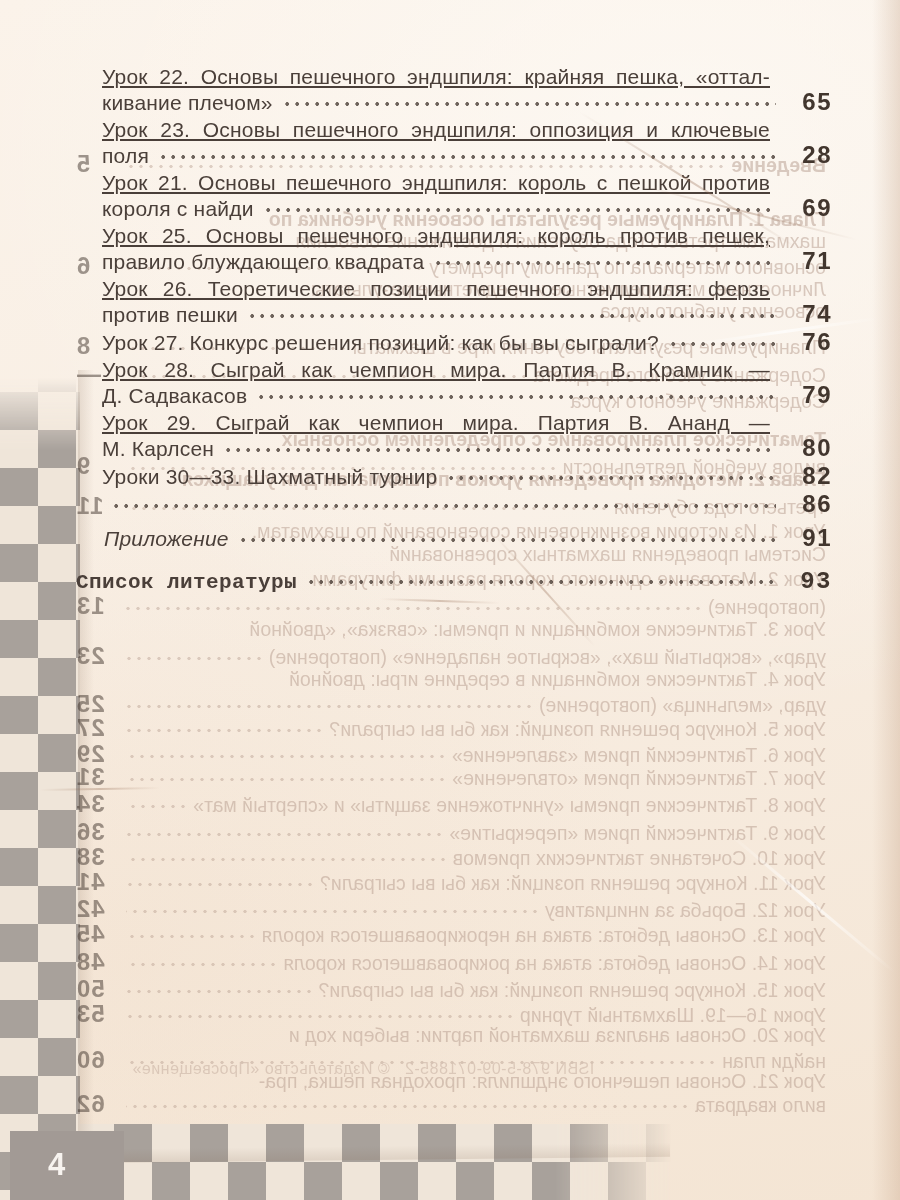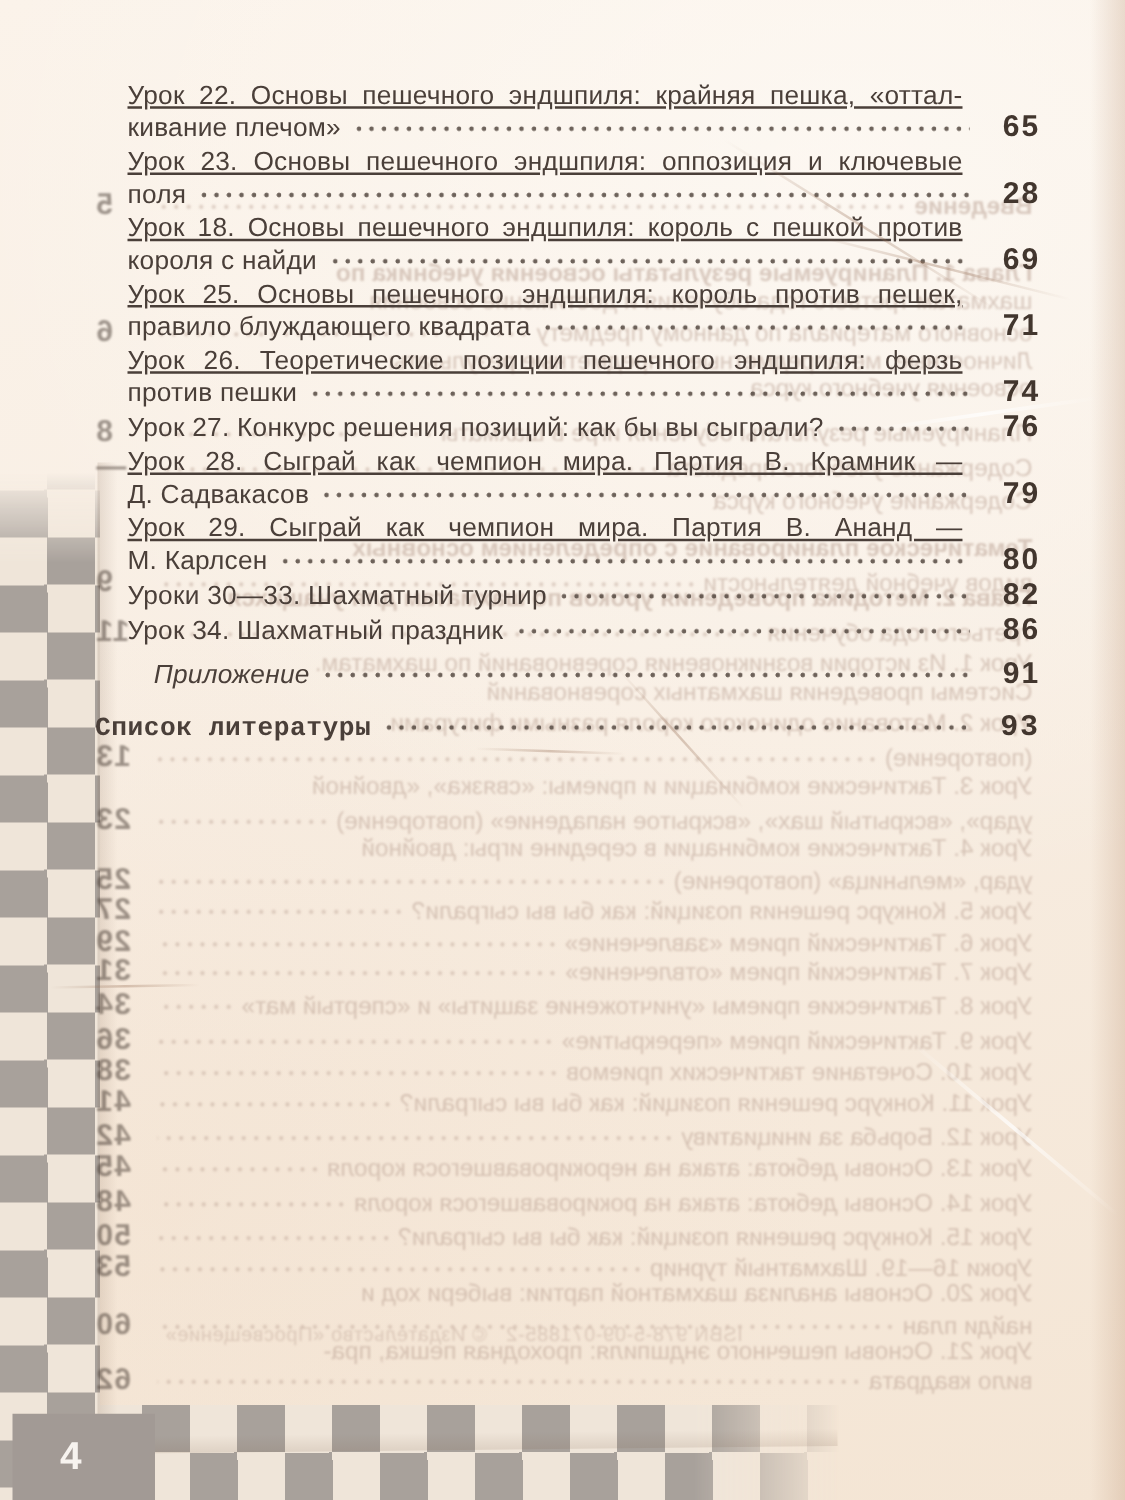--- a/index.html
+++ b/index.html
@@ -69,21 +69,21 @@
     color:var(--text);font-size:21px;line-height:25px;letter-spacing:.2px;}
   .entry{margin-bottom:2px;}
   .entry .jline{text-align:justify;text-align-last:justify;padding-left:26px;padding-right:62px;white-space:normal;text-decoration:underline;}
   .entry .lastline{display:flex;align-items:baseline;padding-left:26px;}
   .entry .lastline .txt{white-space:pre;}
   .leader{flex:1;height:6px;margin:0 10px 0 12px;transform:translateY(-3px);
     background-image:radial-gradient(circle at 2.2px 3px, rgba(74,62,54,.8) 1.6px, transparent 2.1px);
     background-size:10px 6px;background-repeat:repeat-x;background-position:left bottom;}
   .pg{font-weight:bold;min-width:46px;text-align:right;color:var(--num);letter-spacing:1.5px;font-size:24px;}
   .entry.appendix{margin-top:9px;}
-  .entry.appendix .lastline{padding-left:47px;}
+  .entry.appendix .lastline{padding-left:28px;}
   .entry.appendix .txt{font-style:italic;}
   .entry.biblio{margin-top:18px;font-family:Liberation Mono, monospace;}
   .entry.biblio .lastline{padding-left:0;}
   .entry.biblio .txt{font-weight:bold;letter-spacing:.4px;}
 
   
   .crease{position:absolute;background:linear-gradient(to right, rgba(150,110,85,0), rgba(150,110,85,.35), rgba(150,110,85,0));height:1.5px;z-index:3;}
   .crease.soft{background:linear-gradient(to right, rgba(255,255,255,0), rgba(255,255,255,.7), rgba(255,255,255,0));height:3px;}
 </style>
 </head>
@@ -272,21 +272,21 @@
       </div>
       <div class="entry lesson">
         <div class="jline">Урок 23. Основы пешечного эндшпиля: оппозиция и ключевые</div>
         <div class="lastline">
           <span class="txt">поля</span>
           <span class="leader"></span>
           <span class="pg">28</span>
         </div>
       </div>
       <div class="entry lesson">
-        <div class="jline">Урок 18. Основы пешечного эндшпиля: король с пешкой против</div>
+        <div class="jline">Урок 21. Основы пешечного эндшпиля: король с пешкой против</div>
         <div class="lastline">
           <span class="txt">короля с найди</span>
           <span class="leader"></span>
           <span class="pg">69</span>
         </div>
       </div>
       <div class="entry lesson">
         <div class="jline">Урок 25. Основы пешечного эндшпиля: король против пешек,</div>
         <div class="lastline">
           <span class="txt">правило блуждающего квадрата</span>
@@ -327,21 +327,20 @@
       </div>
       <div class="entry lesson">
         <div class="lastline">
           <span class="txt">Уроки 30—33. Шахматный турнир</span>
           <span class="leader"></span>
           <span class="pg">82</span>
         </div>
       </div>
       <div class="entry lesson">
         <div class="lastline">
-          <span class="txt">Урок 34. Шахматный праздник</span>
           <span class="leader"></span>
           <span class="pg">86</span>
         </div>
       </div>
       <div class="entry appendix">
         <div class="lastline">
           <span class="txt">Приложение</span>
           <span class="leader"></span>
           <span class="pg">91</span>
         </div>

